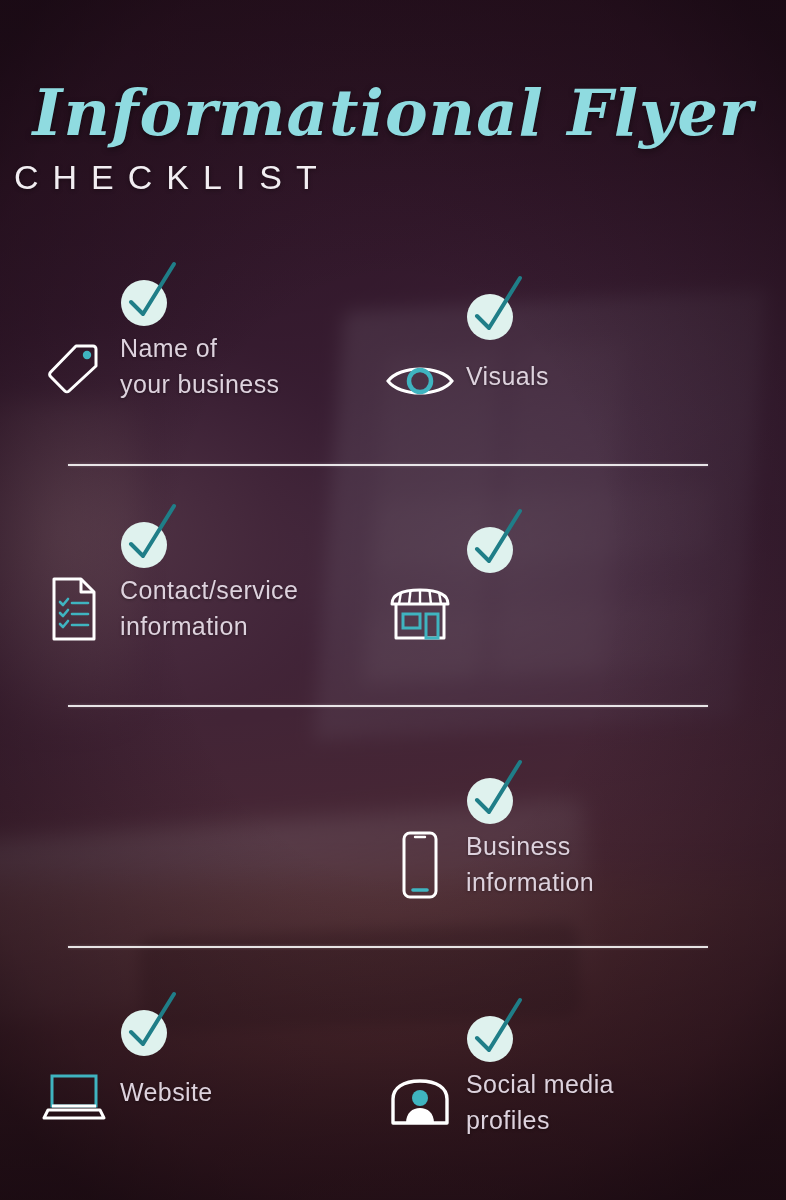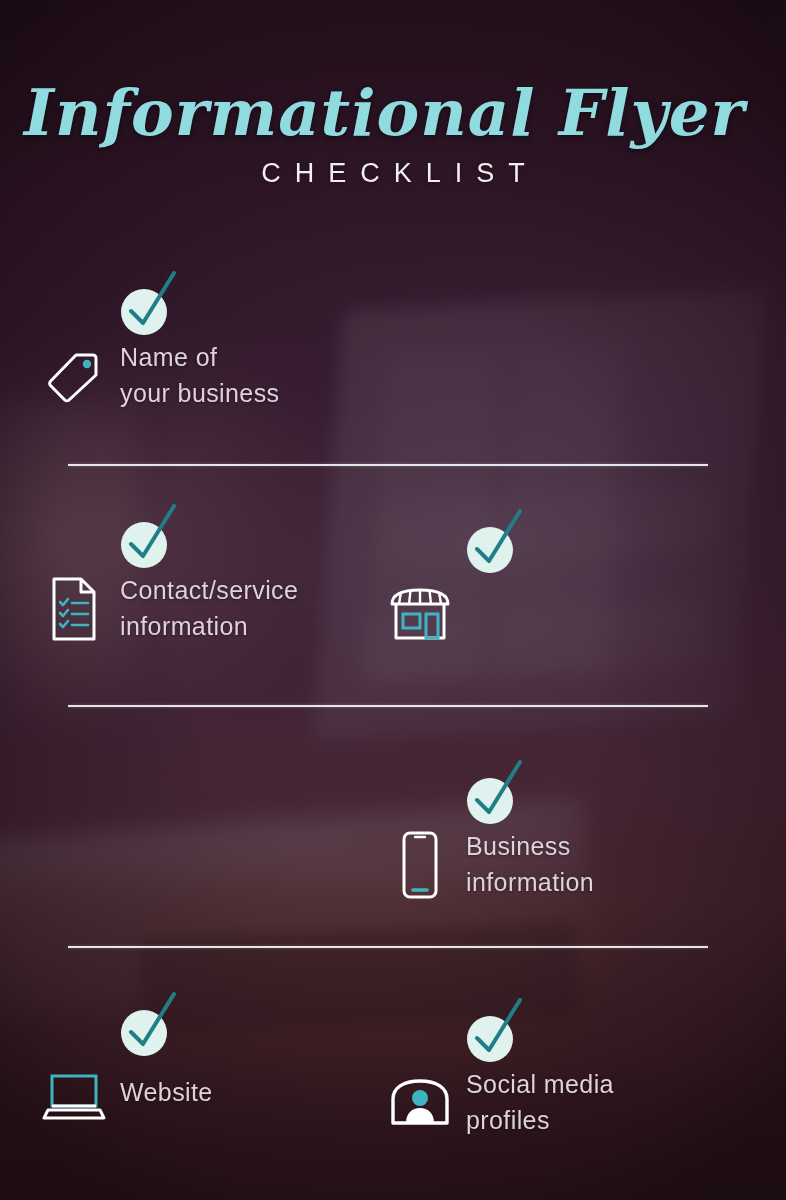--- a/index.html
+++ b/index.html
@@ -105,36 +105,36 @@
   
   .content {
     position: absolute;
     inset: 0;
   }
 
   .title {
     position: absolute;
     top: 78px;
     left: 0; right: 0;
+    text-align: center;
     font-family: "DejaVu Serif", serif;
     font-style: italic;
     font-weight: 700;
     font-size: 64px;
     letter-spacing: 1px;
     color: #8fdbe0;
     text-shadow: 0 2px 6px rgba(0,0,0,0.45);
     line-height: 1.1;
-    padding-left: 24px;
   }
   .subtitle {
     position: absolute;
     top: 158px;
     left: 0; right: 0;
-    text-align: center;
-    font-size: 27px;
+    text-align: left;
+    font-size: 34px;
     font-weight: 300;
     letter-spacing: 14px;
     text-indent: 14px;
     color: #f2eef2;
     text-shadow: 0 1px 4px rgba(0,0,0,0.4);
   }
 
   .divider {
     position: absolute;
     left: 68px;
@@ -204,37 +204,52 @@
 
   <div class="content">
 
     <div class="title">Informational Flyer</div>
     <div class="subtitle">CHECKLIST</div>
 
     <div class="divider" style="top:464px"></div>
     <div class="divider" style="top:705px"></div>
     <div class="divider" style="top:946px"></div>
 
-    <div class="item" style="left:36px; top:267px">
+    <div class="item" style="left:36px; top:258px">
       <div class="check-wrap">
         <svg width="92" height="70" viewBox="0 0 92 70">
           <circle cx="26" cy="45" r="23" fill="#dff2ee"></circle>
           <path d="M13 44 L25 56 L56 6" fill="none" stroke="#1f7e88" stroke-width="4" stroke-linecap="round" stroke-linejoin="round"></path>
         </svg>
       </div>
       <div class="icon-box">
         <svg width="62" height="62" viewBox="0 0 62 62">
           <path d="M33 10 H50 a3 3 0 0 1 3 3 V30 L26 55 a3 3 0 0 1 -4.2 0 L7.5 40.5 a3 3 0 0 1 0 -4.2 Z" fill="none" stroke="#ffffff" stroke-width="3" stroke-linejoin="round"></path>
           <circle cx="44" cy="19" r="4.2" fill="#3fb4c0"></circle>
         </svg>
       </div>
       <div class="label">Name of
 your business</div>
     </div>
 
+    <div class="item" style="left:382px; top:272px">
+      <div class="check-wrap">
+        <svg width="92" height="70" viewBox="0 0 92 70">
+          <circle cx="26" cy="45" r="23" fill="#dff2ee"></circle>
+          <path d="M13 44 L25 56 L56 6" fill="none" stroke="#1f7e88" stroke-width="4" stroke-linecap="round" stroke-linejoin="round"></path>
+        </svg>
+      </div>
+      <div class="icon-box">
+        <svg width="72" height="46" viewBox="0 0 72 46">
+          <path d="M4 23 C16 7, 56 7, 68 23 C56 39, 16 39, 4 23 Z" fill="none" stroke="#ffffff" stroke-width="3"></path>
+          <circle cx="36" cy="23" r="11" fill="none" stroke="#3fb4c0" stroke-width="4.5"></circle>
+        </svg>
+      </div>
+      <div class="label one-line">Visuals</div>
+    </div>
 
     <div class="item" style="left:36px; top:500px">
       <div class="check-wrap">
         <svg width="92" height="70" viewBox="0 0 92 70">
           <circle cx="26" cy="45" r="23" fill="#dff2ee"></circle>
           <path d="M13 44 L25 56 L56 6" fill="none" stroke="#1f7e88" stroke-width="4" stroke-linecap="round" stroke-linejoin="round"></path>
         </svg>
       </div>
       <div class="icon-box">
         <svg width="52" height="66" viewBox="0 0 52 66">

